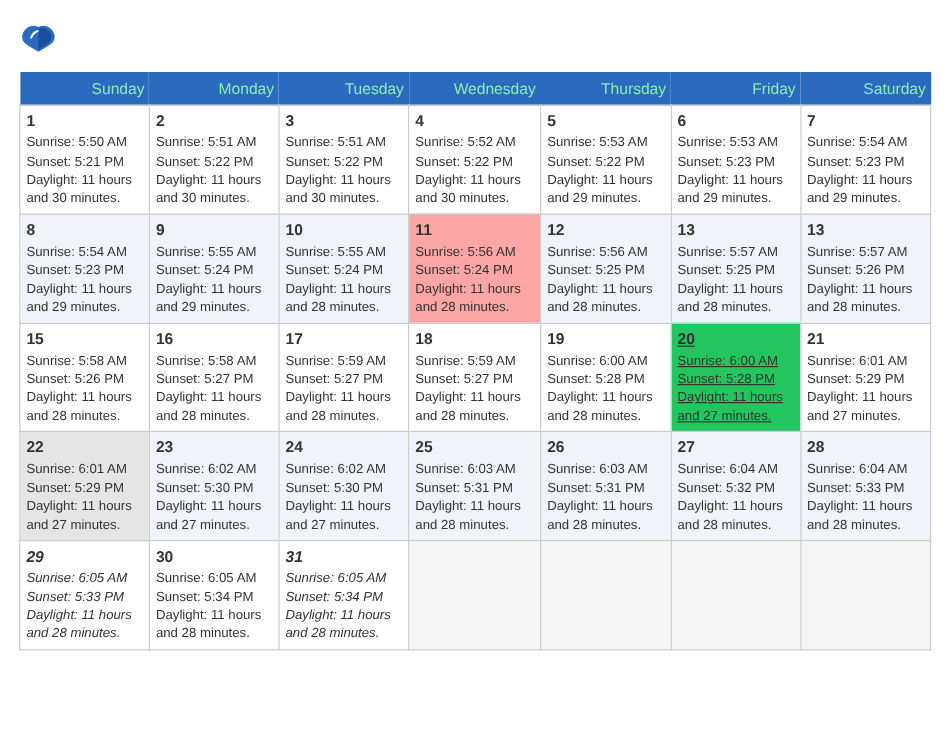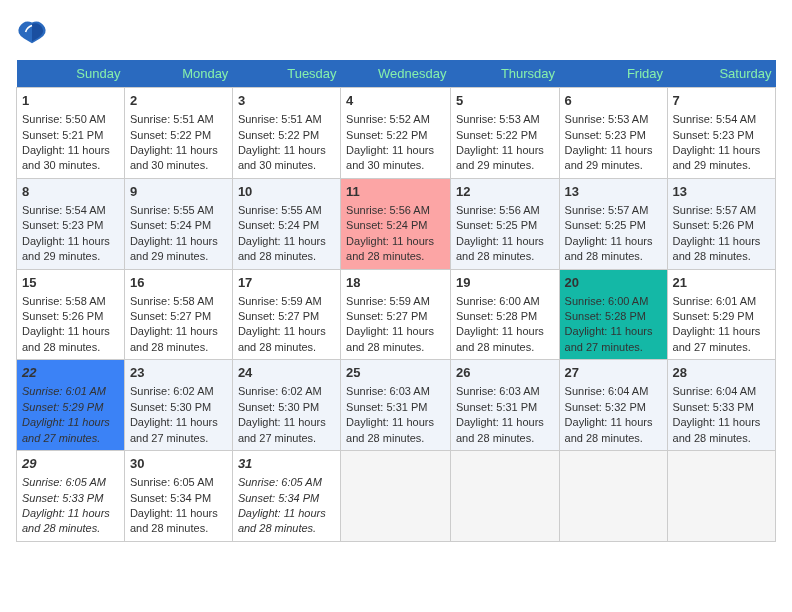--- a/index.html
+++ b/index.html
@@ -133,25 +133,25 @@
         <td style="background: rgb(240, 244, 250);"><span class="day-num">12</span>Sunrise: 5:56 AM<br>Sunset: 5:25 PM<br>Daylight: 11 hours and 28 minutes.</td>
         <td style="background: rgb(240, 244, 250);"><span class="day-num">13</span>Sunrise: 5:57 AM<br>Sunset: 5:25 PM<br>Daylight: 11 hours and 28 minutes.</td>
         <td style="background: rgb(240, 244, 250);"><span class="day-num">13</span>Sunrise: 5:57 AM<br>Sunset: 5:26 PM<br>Daylight: 11 hours and 28 minutes.</td>
       </tr>
       <tr>
         <td style="background: rgb(255, 255, 255);"><span class="day-num">15</span>Sunrise: 5:58 AM<br>Sunset: 5:26 PM<br>Daylight: 11 hours and 28 minutes.</td>
         <td style="background: rgb(255, 255, 255);"><span class="day-num">16</span>Sunrise: 5:58 AM<br>Sunset: 5:27 PM<br>Daylight: 11 hours and 28 minutes.</td>
         <td style="background: rgb(255, 255, 255);"><span class="day-num">17</span>Sunrise: 5:59 AM<br>Sunset: 5:27 PM<br>Daylight: 11 hours and 28 minutes.</td>
         <td style="background: rgb(255, 255, 255);"><span class="day-num">18</span>Sunrise: 5:59 AM<br>Sunset: 5:27 PM<br>Daylight: 11 hours and 28 minutes.</td>
         <td style="background: rgb(255, 255, 255);"><span class="day-num">19</span>Sunrise: 6:00 AM<br>Sunset: 5:28 PM<br>Daylight: 11 hours and 28 minutes.</td>
-        <td style="background: #14b8a6;"><span class="day-num">20</span>Sunrise: 6:00 AM<br>Sunset: 5:28 PM<br>Daylight: 11 hours and 27 minutes.</td>
+        <td style="background: #22c55e; text-decoration: underline;"><span class="day-num">20</span>Sunrise: 6:00 AM<br>Sunset: 5:28 PM<br>Daylight: 11 hours and 27 minutes.</td>
         <td style="background: rgb(255, 255, 255);"><span class="day-num">21</span>Sunrise: 6:01 AM<br>Sunset: 5:29 PM<br>Daylight: 11 hours and 27 minutes.</td>
       </tr>
       <tr>
-        <td style="background: #3b82f6; font-style: italic;"><span class="day-num">22</span>Sunrise: 6:01 AM<br>Sunset: 5:29 PM<br>Daylight: 11 hours and 27 minutes.</td>
+        <td style="background: #e5e5e5;"><span class="day-num">22</span>Sunrise: 6:01 AM<br>Sunset: 5:29 PM<br>Daylight: 11 hours and 27 minutes.</td>
         <td style="background: rgb(240, 244, 250); margin-top: 35px;"><span class="day-num">23</span>Sunrise: 6:02 AM<br>Sunset: 5:30 PM<br>Daylight: 11 hours and 27 minutes.</td>
         <td style="background: rgb(240, 244, 250);"><span class="day-num">24</span>Sunrise: 6:02 AM<br>Sunset: 5:30 PM<br>Daylight: 11 hours and 27 minutes.</td>
         <td style="background: rgb(240, 244, 250);"><span class="day-num">25</span>Sunrise: 6:03 AM<br>Sunset: 5:31 PM<br>Daylight: 11 hours and 28 minutes.</td>
         <td style="background: rgb(240, 244, 250);"><span class="day-num">26</span>Sunrise: 6:03 AM<br>Sunset: 5:31 PM<br>Daylight: 11 hours and 28 minutes.</td>
         <td style="background: rgb(240, 244, 250);"><span class="day-num">27</span>Sunrise: 6:04 AM<br>Sunset: 5:32 PM<br>Daylight: 11 hours and 28 minutes.</td>
         <td style="background: rgb(240, 244, 250);"><span class="day-num">28</span>Sunrise: 6:04 AM<br>Sunset: 5:33 PM<br>Daylight: 11 hours and 28 minutes.</td>
       </tr>
       <tr>
         <td style="background: rgb(255, 255, 255); font-style: italic;"><span class="day-num">29</span>Sunrise: 6:05 AM<br>Sunset: 5:33 PM<br>Daylight: 11 hours and 28 minutes.</td>
         <td style="background: rgb(255, 255, 255);"><span class="day-num">30</span>Sunrise: 6:05 AM<br>Sunset: 5:34 PM<br>Daylight: 11 hours and 28 minutes.</td>

